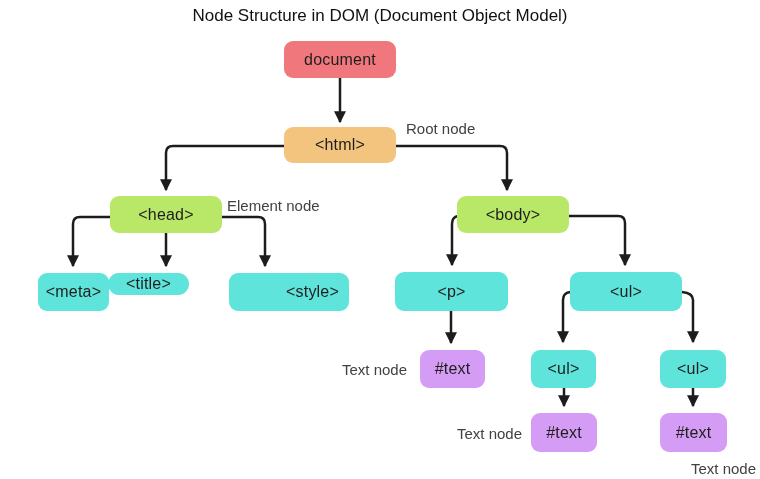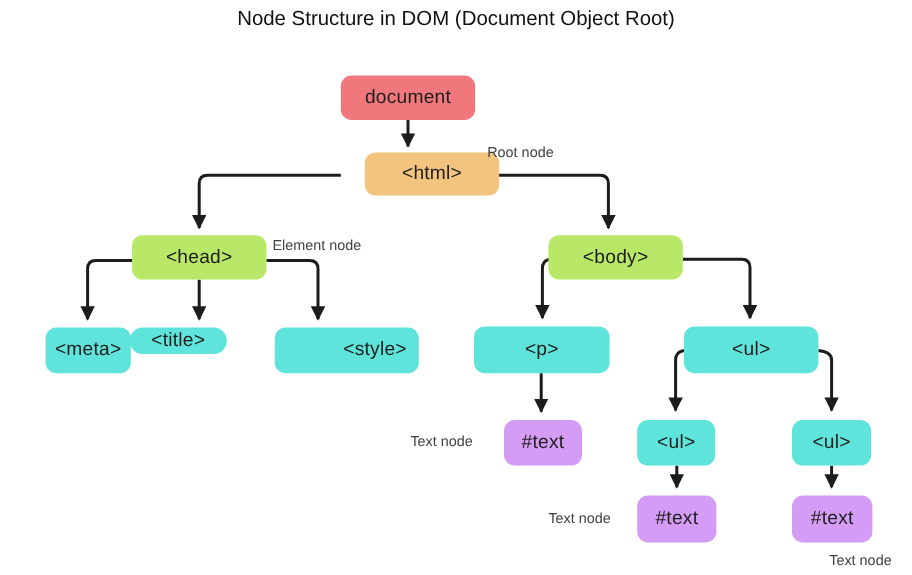--- a/index.html
+++ b/index.html
@@ -46,39 +46,39 @@
     display: flex;
     align-items: center;
     justify-content: center;
     border-radius: 9px;
     font-size: 16px;
     font-weight: 500;
     color: var(--c-node_text, #1e1e1e);
     letter-spacing: 0.2px;
     white-space: nowrap;
   }
-  .c-doc   { background: var(--c-document_box, #f0787d); margin-top: 22px; }
-  .c-root  { background: var(--c-html_box, #f3c47e); margin-left: 20px; }
+  .c-doc   { background: var(--c-document_box, #f0787d); }
+  .c-root  { background: var(--c-html_box, #f3c47e); }
   .c-elem  { background: var(--c-element_box, #b9e767); }
   .c-leaf  { background: var(--c-tag_box, #5ee4da); }
   .c-text  { background: var(--c-text_box, #d49cf4); text-align: right; }
   .anno {
     position: absolute;
     z-index: 2;
-    font-size: 12px;
+    font-size: 15px;
     color: var(--c-annotation_text, #414141);
     white-space: nowrap;
   }
 </style>
 </head>
 <body>
 
 <div class="canvas">
 
-  <div class="diagram-title">Node Structure in DOM (Document Object Root)</div>
+  <div class="diagram-title">Node Structure in DOM (Document Object Model)</div>
 
   <svg class="connectors" width="760" height="479" viewBox="0 0 760 479">
     <defs>
       <marker id="arrowhead" viewBox="0 0 10 10" refX="9" refY="5" markerWidth="4.8" markerHeight="4.8" orient="auto">
         <path d="M0,0 L10,5 L0,10 Z"></path>
       </marker>
     </defs>
     <path class="link" d="M340 78 V122" marker-end="url(#arrowhead)"></path>
     <path class="link" d="M284 146 H173 Q166 146 166 153 V190" marker-end="url(#arrowhead)"></path>
     <path class="link" d="M396 146 H500 Q507 146 507 153 V190" marker-end="url(#arrowhead)"></path>

